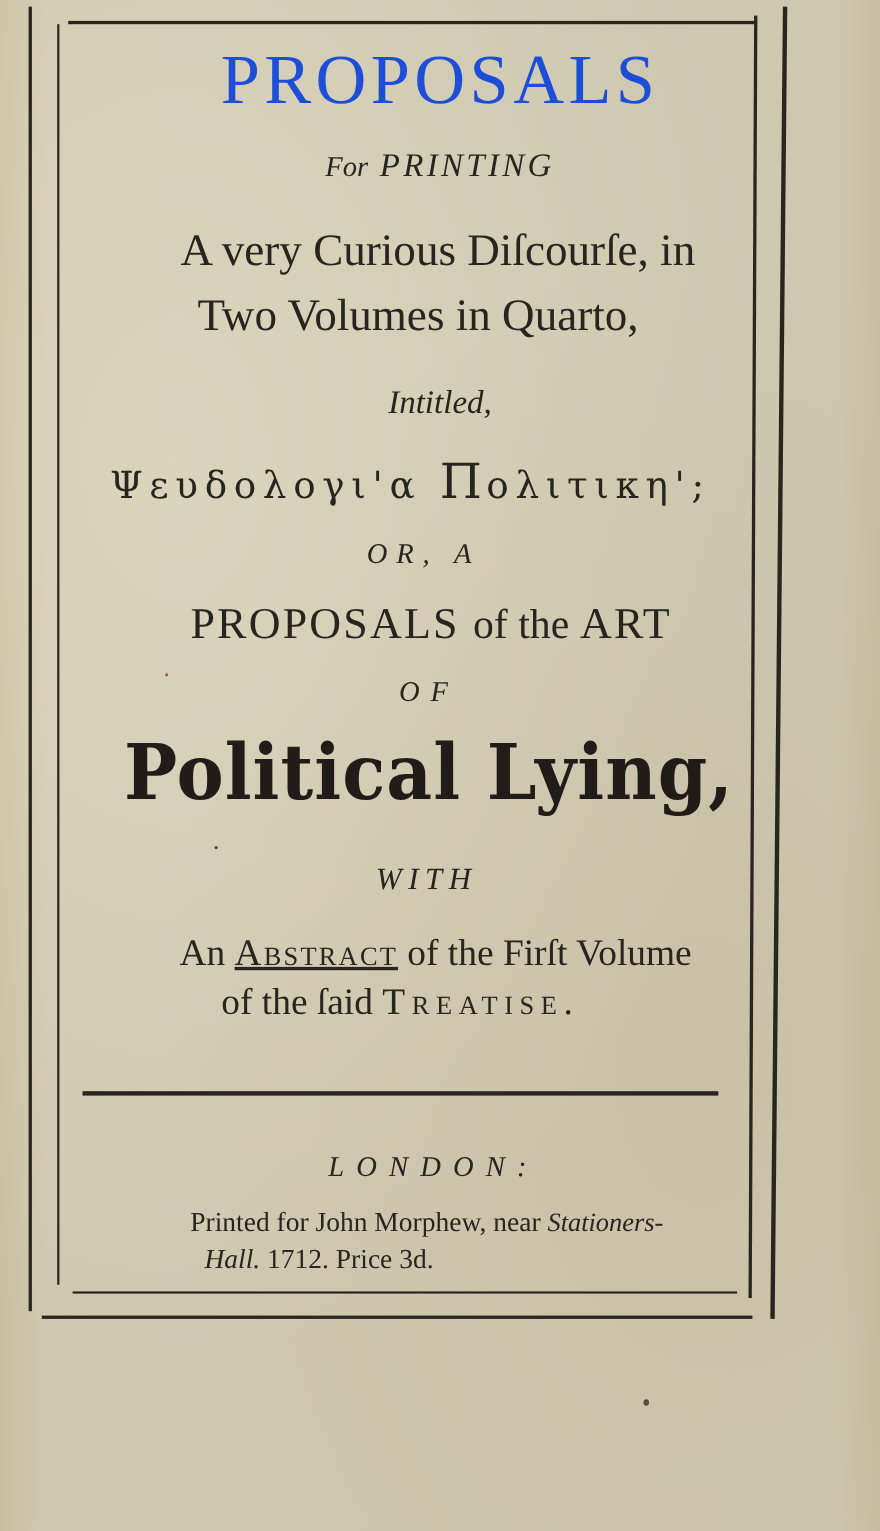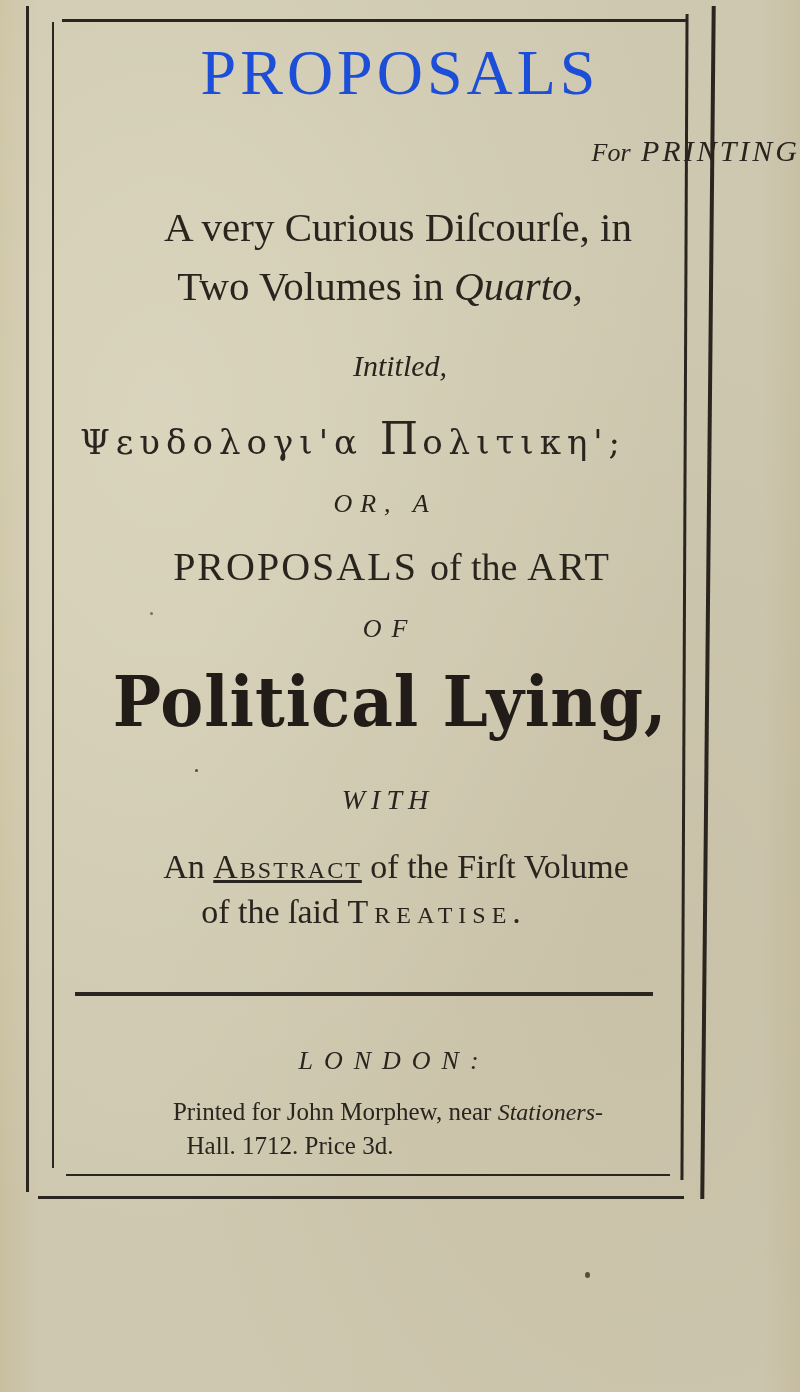--- a/index.html
+++ b/index.html
@@ -37,41 +37,40 @@
     top: 36px;
     font-weight: normal;
     color: #1d4ed8;
   }
   .subtitle {
     font-family: "Liberation Serif", serif;
     font-style: italic;
     font-size: 30px;
     letter-spacing: 3px;
     top: 134px;
-    text-align: right;
   }
   .subtitle .small { font-size: 26px; letter-spacing: 0; }
   .body-lg {
     font-family: "Liberation Serif", serif;
     font-size: 41px;
     letter-spacing: 0px;
   }
-  .italic { font-style: italic; }
+  .italic { }
   .intitled {
     font-family: Liberation Serif, serif;
     font-style: italic;
     font-size: 30px;
     top: 349px;
   }
   .greek {
     font-family: "DejaVu Serif", serif;
     font-size: 34px;
     letter-spacing: 6px;
     top: 413px;
-    left: 28px;
+    left: 48px;
     width: 650px;
   }
   .greek .big { font-size: 44px; letter-spacing: 4px; }
   .orA {
     font-family: "Liberation Serif", serif;
     font-style: italic;
     font-size: 26px;
     letter-spacing: 8px;
     top: 489px;
     left: -15px;
@@ -140,21 +139,21 @@
     left: -12px;
   }
   .imprint .it { }
   .imprint .it-small { font-style: italic; font-size: 24px; }
   .imprint2 {
     font-family: "Liberation Serif", serif;
     font-size: 25px;
     top: 1132px;
     left: -110px;
   }
-  .imprint2 .it { }
+  .imprint2 .it { font-style: italic; }
   .spot {
     position: absolute;
     border-radius: 50%;
     background: #5a4a36;
   }
 </style>
 </head>
 <body>
 
 <div class="rule" style="left:26px; top:6px; width:3px; height:1186px;"></div>

